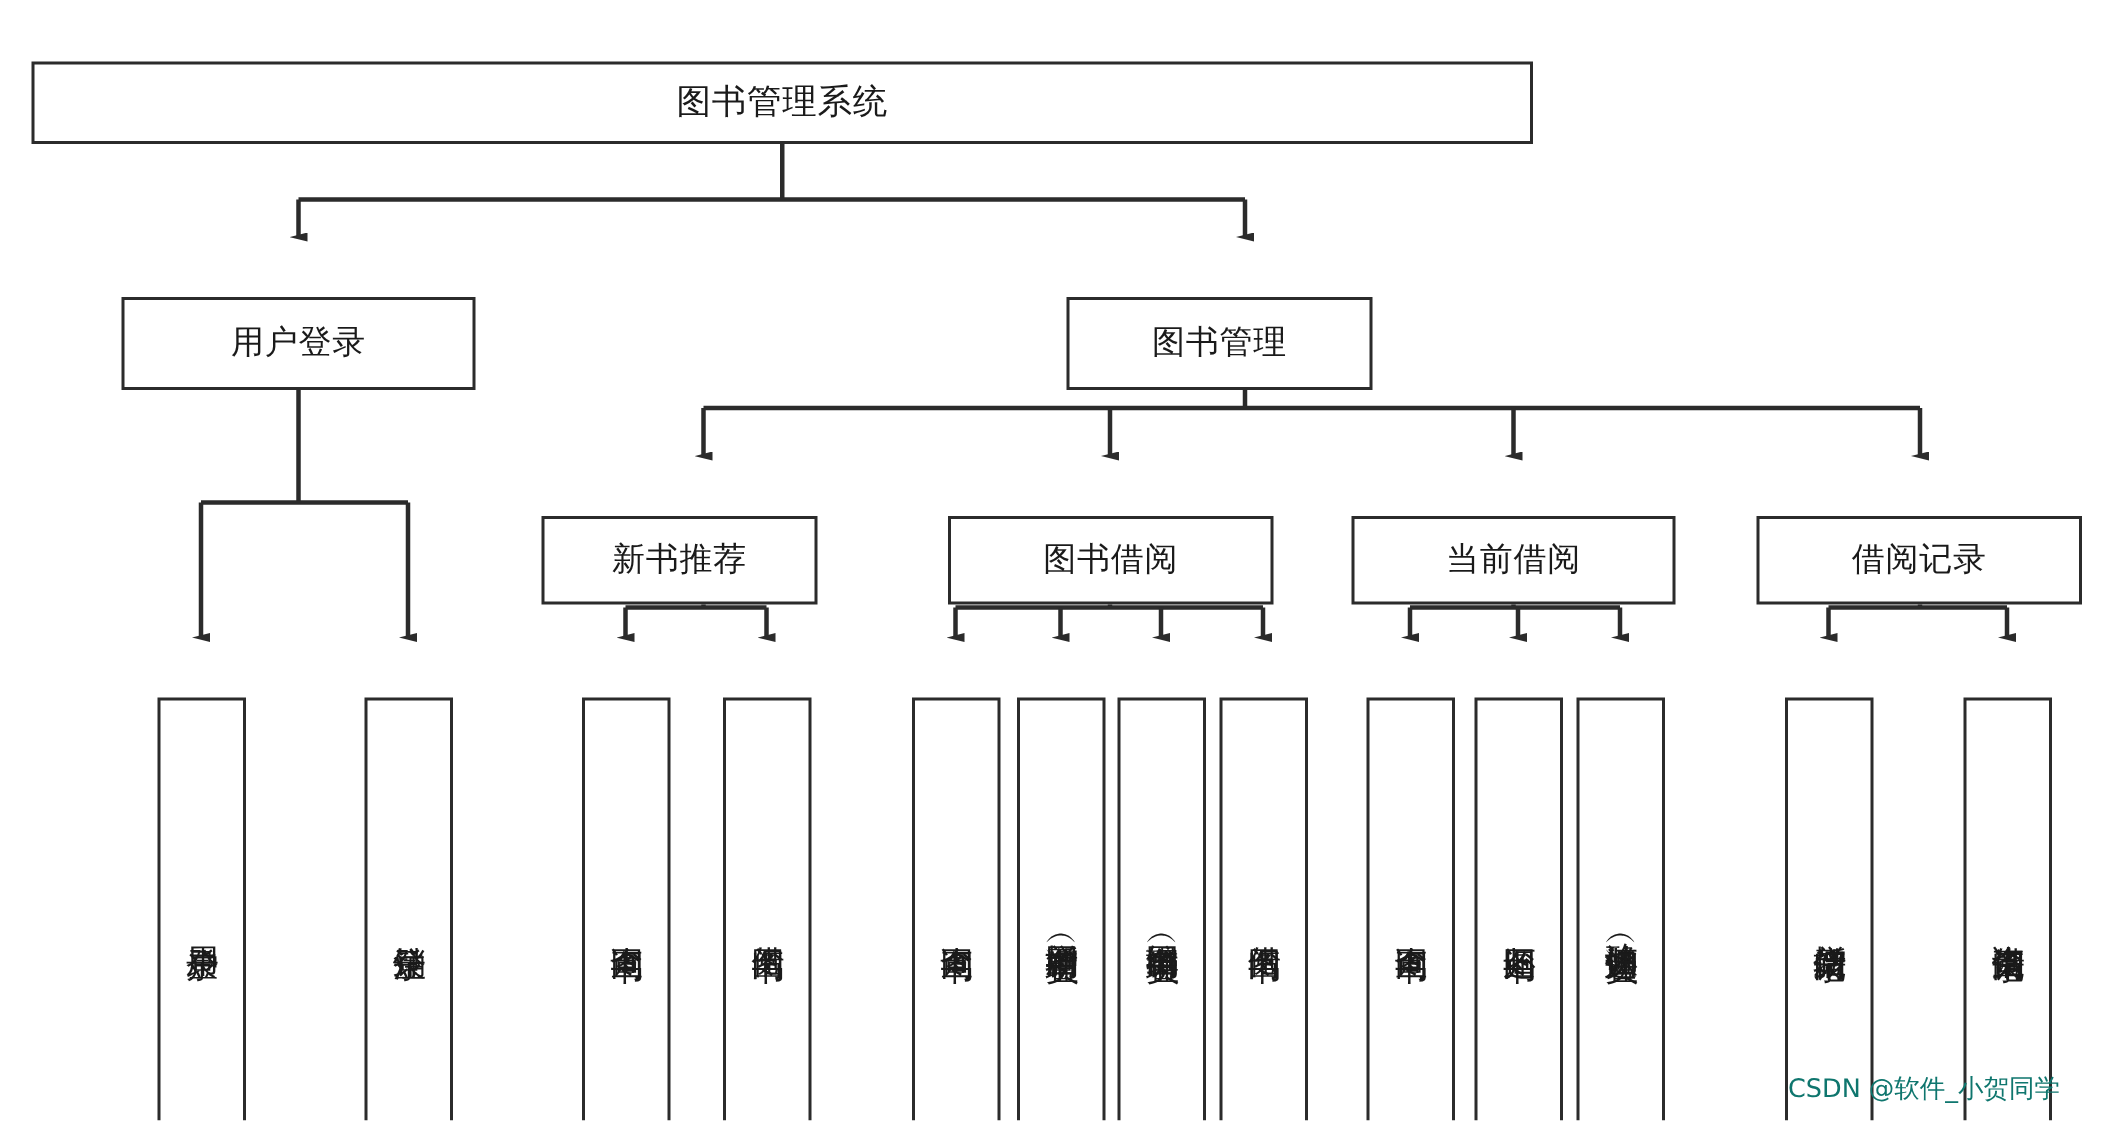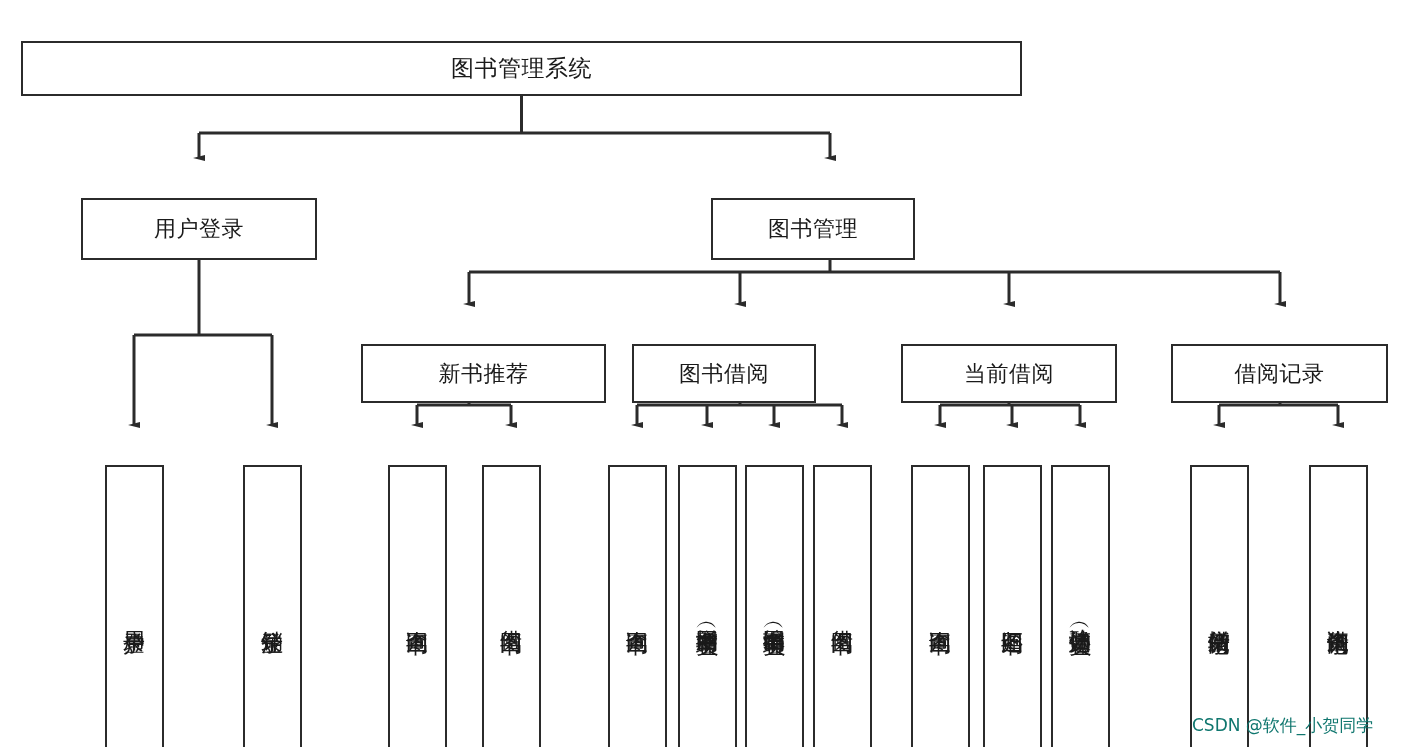--- a/index.html
+++ b/index.html
@@ -122,24 +122,24 @@
     <span class="lbl">图书管理系统</span>
   </div>
 
   <div class="nodebox" style="left:81px;top:170px;width:236px;height:62px;">
     <span class="lbl">用户登录</span>
   </div>
   <div class="nodebox" style="left:711px;top:170px;width:204px;height:62px;">
     <span class="lbl">图书管理</span>
   </div>
 
-  <div class="nodebox" style="left:361px;top:316px;width:245px;height:59px;">
+  <div class="nodebox" style="left:361px;top:316px;width:184px;height:59px;">
     <span class="lbl">新书推荐</span>
   </div>
-  <div class="nodebox" style="left:632px;top:316px;width:184px;height:59px;">
+  <div class="nodebox" style="left:632px;top:316px;width:217px;height:59px;">
     <span class="lbl">图书借阅</span>
   </div>
   <div class="nodebox" style="left:901px;top:316px;width:216px;height:59px;">
     <span class="lbl">当前借阅</span>
   </div>
   <div class="nodebox" style="left:1171px;top:316px;width:217px;height:59px;">
     <span class="lbl">借阅记录</span>
   </div>
 
   <div class="nodebox vertical" style="left:105px;top:437px;width:59px;height:300px;">

